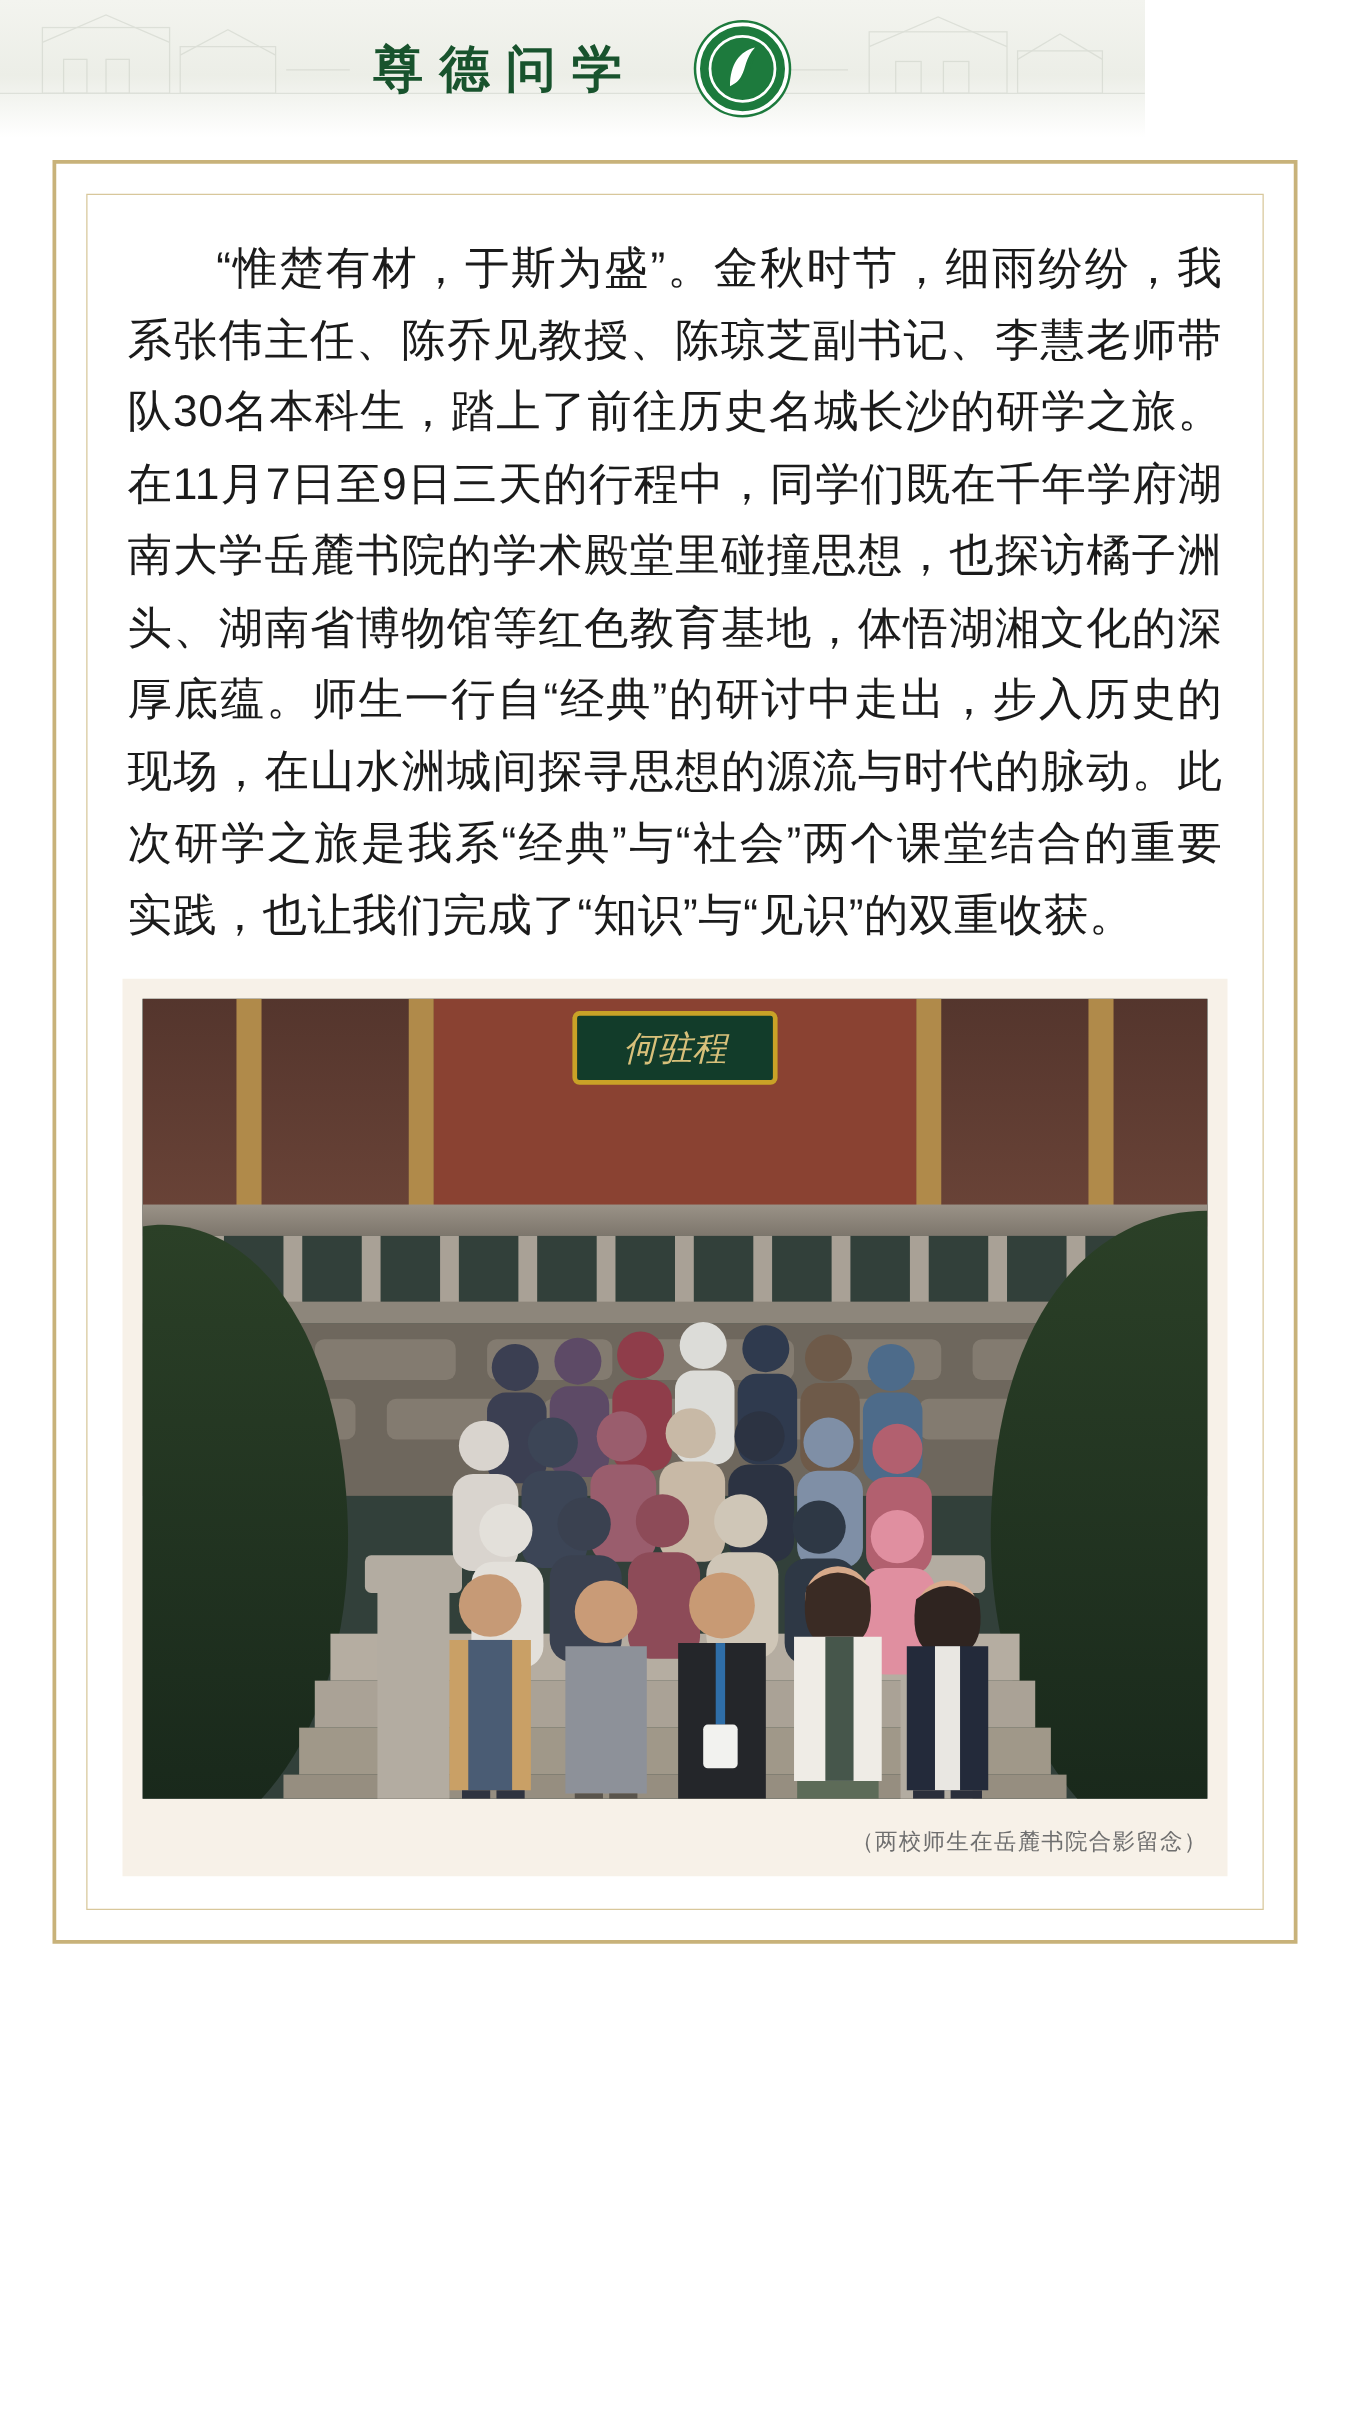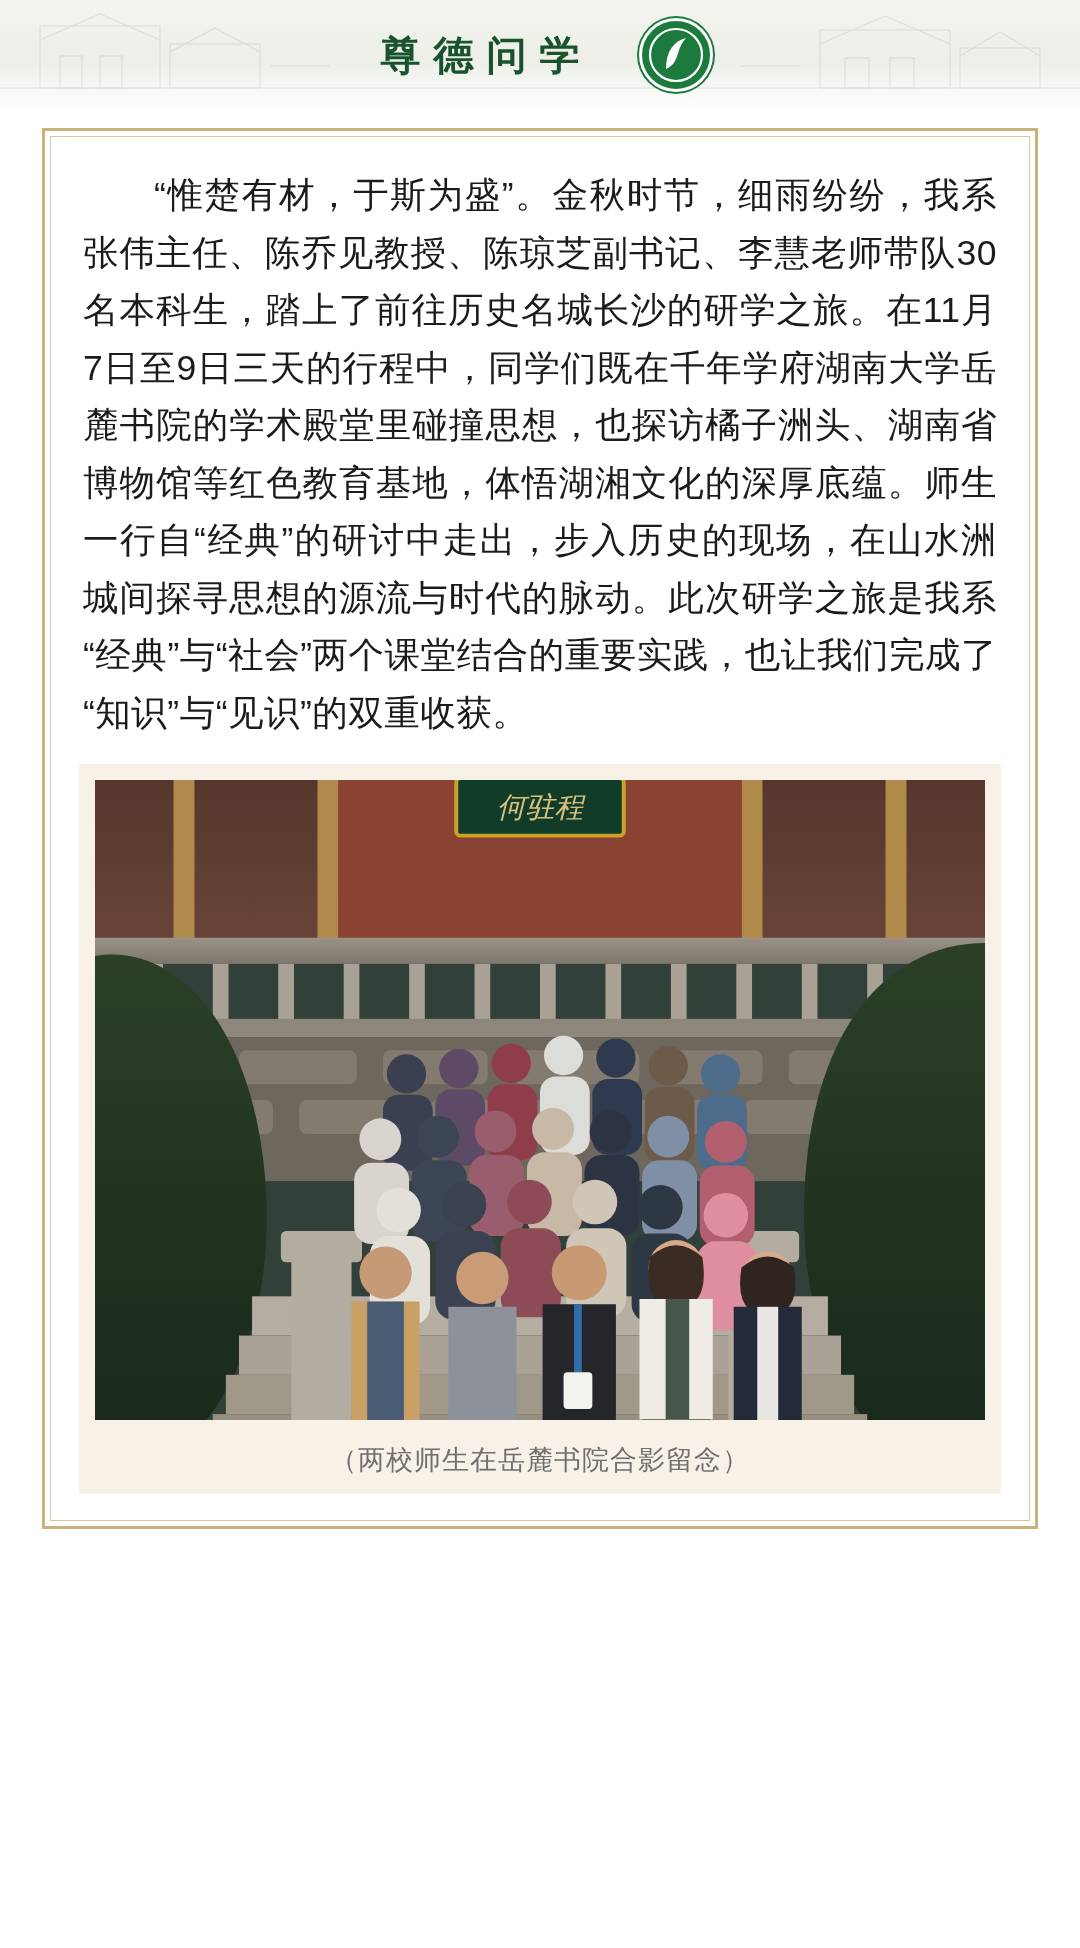--- a/index.html
+++ b/index.html
@@ -12,21 +12,21 @@
     min-height: 1948px;
     font-family: "Liberation Sans", "DejaVu Sans", sans-serif;
     color: #1a1a1a;
     position: relative;
     overflow: hidden;
   }
 
   
   .banner {
     position: relative;
-    width: 1080px;
+    width: 916px;
     height: 110px;
     background:
       linear-gradient(to bottom, #f3f4ef 0%, #eceee7 55%, #ffffff 100%);
     overflow: hidden;
   }
   .banner-sketch {
     position: absolute;
     inset: 0;
     opacity: .35;
   }
@@ -56,21 +56,21 @@
     box-shadow: 0 0 0 2px #1d7a3d;
     position: relative;
     flex: 0 0 auto;
   }
   .logo svg { display: block; }
 
   
   .frame-outer {
     margin: 18px 42px 0 42px;
     border: 3px solid #c8b27a;
-    padding: 5px;
+    padding: 24px;
     background: #ffffff;
   }
   .frame-inner {
     border: 1px solid #d8c79b;
     padding: 30px 28px 26px 28px;
     background: #ffffff;
   }
 
   .article {
     font-family: "Liberation Sans", "DejaVu Sans", sans-serif;
@@ -96,22 +96,22 @@
     width: 100%;
     height: 640px;
     overflow: hidden;
     background: #32403a;
     font-style: italic;
   }
   .photo svg { display: block; width: 100%; height: 100%; }
 
   .caption {
     margin-top: 22px;
-    text-align: center;
-    font-size: 27px;
+    text-align: right;
+    font-size: 18px;
     color: #6f6f6f;
     letter-spacing: 1px;
     font-family: Liberation Serif, serif;
   }
 </style>
 </head>
 <body>
 
 <header class="banner">
   <svg class="banner-sketch" viewBox="0 0 1080 110" preserveAspectRatio="none">

